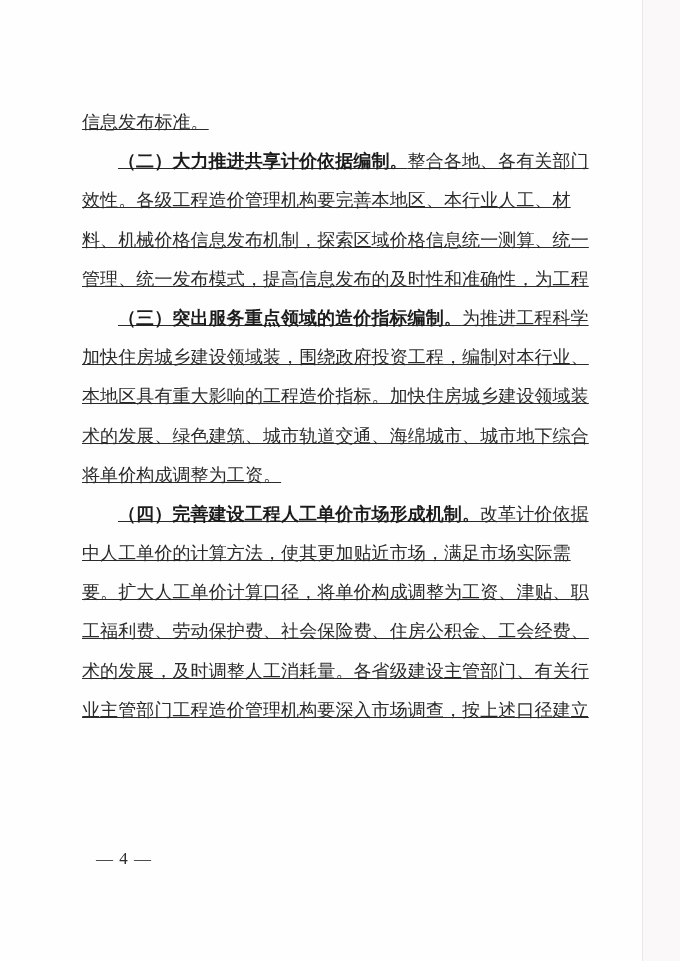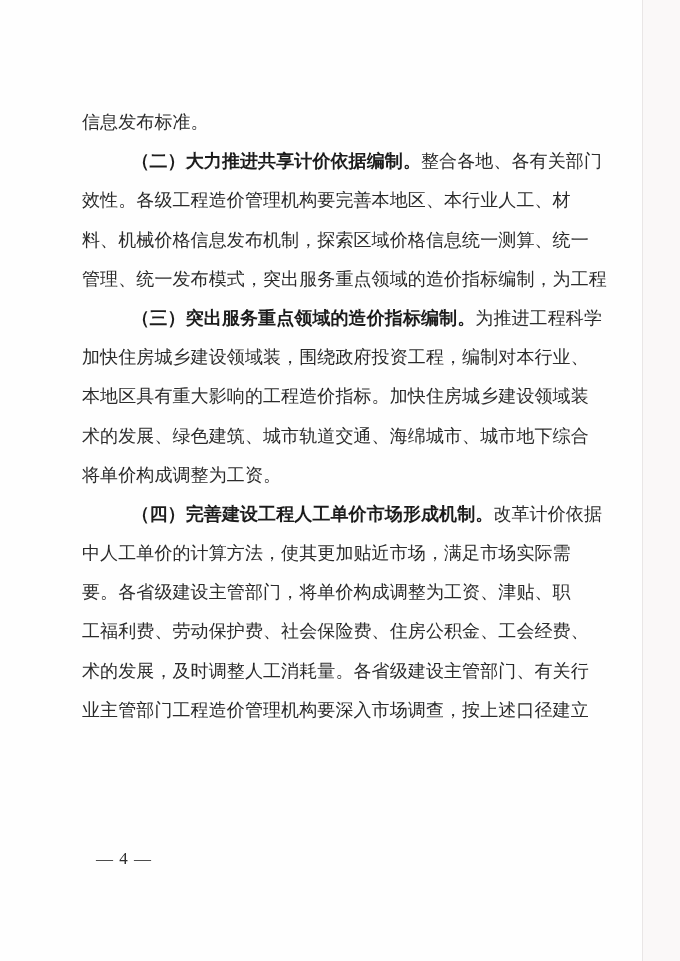--- a/index.html
+++ b/index.html
@@ -24,31 +24,31 @@
     height: 961px;
     background: #faf8f8;
     border-left: 1px solid #e9e6e6;
   }
   .doc-body {
     position: absolute;
     left: 82px;
     top: 103px;
     width: 520px;
     color: #2b2b2b;
+    text-decoration: underline;
   }
   .text-line {
     height: 39.2px;
     line-height: 39.2px;
     font-size: 18px;
     letter-spacing: 0.1px;
     white-space: nowrap;
   }
   .text-line.indent {
     text-indent: 2em;
-    text-align: right;
   }
   .seg-bold {
     font-weight: 700;
     color: #1c1c1c;
   }
   .page-number {
     position: absolute;
     left: 96px;
     top: 849px;
     font-size: 17px;
@@ -60,27 +60,27 @@
 </head>
 <body>
 
 <div class="page">
   <div class="scan-edge"></div>
   <div class="doc-body">
       <div class="text-line"><span class="seg-regular">信息发布标准。</span></div>
       <div class="text-line indent"><span class="seg-bold">（二）大力推进共享计价依据编制。</span><span class="seg-regular">整合各地、各有关部门</span></div>
       <div class="text-line"><span class="seg-regular">效性。各级工程造价管理机构要完善本地区、本行业人工、材</span></div>
       <div class="text-line"><span class="seg-regular">料、机械价格信息发布机制，探索区域价格信息统一测算、统一</span></div>
-      <div class="text-line"><span class="seg-regular">管理、统一发布模式，突出服务重点领域的造价指标编制，为工程</span></div>
+      <div class="text-line"><span class="seg-regular">管理、统一发布模式，提高信息发布的及时性和准确性，为工程</span></div>
       <div class="text-line indent"><span class="seg-bold">（三）突出服务重点领域的造价指标编制。</span><span class="seg-regular">为推进工程科学</span></div>
       <div class="text-line"><span class="seg-regular">加快住房城乡建设领域装，围绕政府投资工程，编制对本行业、</span></div>
       <div class="text-line"><span class="seg-regular">本地区具有重大影响的工程造价指标。加快住房城乡建设领域装</span></div>
       <div class="text-line"><span class="seg-regular">术的发展、绿色建筑、城市轨道交通、海绵城市、城市地下综合</span></div>
       <div class="text-line"><span class="seg-regular">将单价构成调整为工资。</span></div>
       <div class="text-line indent"><span class="seg-bold">（四）完善建设工程人工单价市场形成机制。</span><span class="seg-regular">改革计价依据</span></div>
       <div class="text-line"><span class="seg-regular">中人工单价的计算方法，使其更加贴近市场，满足市场实际需</span></div>
-      <div class="text-line"><span class="seg-regular">要。各省级建设主管部门，将单价构成调整为工资、津贴、职</span></div>
+      <div class="text-line"><span class="seg-regular">要。扩大人工单价计算口径，将单价构成调整为工资、津贴、职</span></div>
       <div class="text-line"><span class="seg-regular">工福利费、劳动保护费、社会保险费、住房公积金、工会经费、</span></div>
       <div class="text-line"><span class="seg-regular">术的发展，及时调整人工消耗量。各省级建设主管部门、有关行</span></div>
       <div class="text-line"><span class="seg-regular">业主管部门工程造价管理机构要深入市场调查，按上述口径建立</span></div>
     </div>
   <div class="page-number">— 4 —</div>
 </div>
 
 </body></html>

